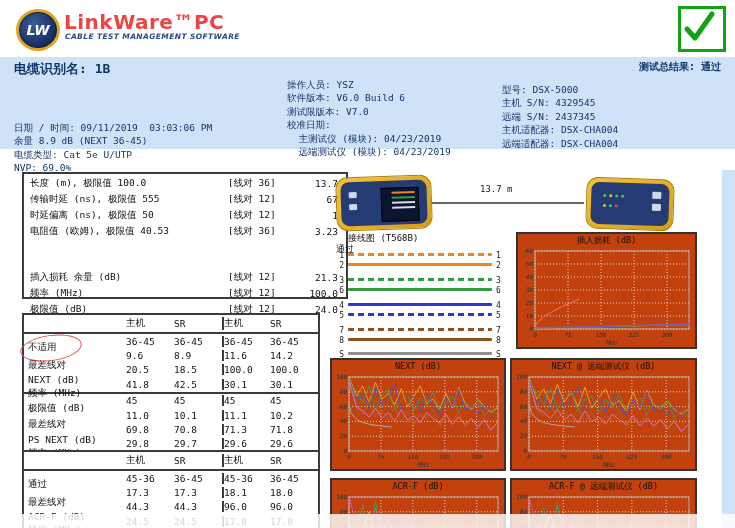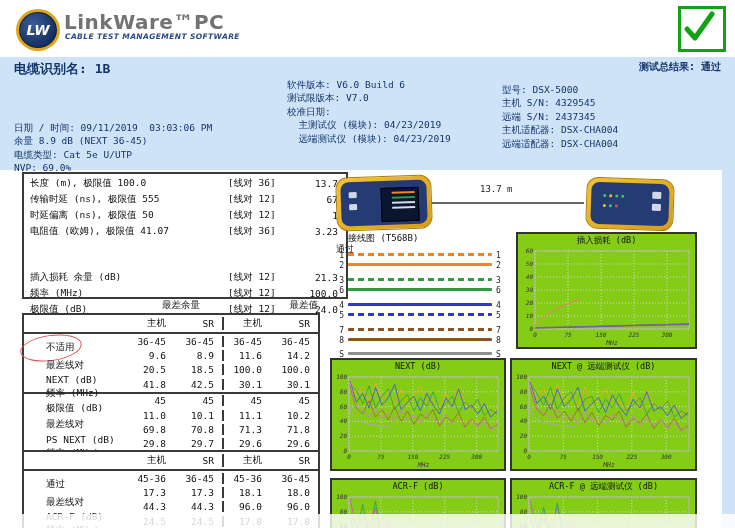--- a/index.html
+++ b/index.html
@@ -7,29 +7,29 @@
        font-family:"DejaVu Sans Mono",monospace;color:#111;}
 
   
   .topbar{position:absolute;left:0;top:0;width:735px;height:57px;background:#fff;}
   .logo-badge{position:absolute;left:16px;top:9px;width:38px;height:36px;border-radius:50%;
       background:radial-gradient(circle at 38% 35%,#3c5d9a,#142d5e 70%);
       border:3px solid #dfa31f;box-shadow:0 0 0 1px #123 inset;
       display:flex;align-items:center;justify-content:center;color:#fff;
       font:italic bold 14px "DejaVu Sans",sans-serif;}
   .logo-title{position:absolute;left:64px;top:10px;font:bold 20px "DejaVu Sans",sans-serif;
-      color:#737373;letter-spacing:.5px;}
+      color:#ef4444;letter-spacing:.5px;}
   .logo-sub{position:absolute;left:65px;top:32px;font:italic bold 7.5px "DejaVu Sans",sans-serif;
       color:#2a4a82;letter-spacing:.4px;}
   .check-box{position:absolute;left:678px;top:6px;width:42px;height:40px;background:#fff;
       border:3px solid #12a312;}
   .check-box svg{display:block;}
 
   
-  .band{position:absolute;left:0;top:57px;width:735px;height:113px;background:#cfe3f8;color:#12356b;}
+  .band{position:absolute;left:0;top:57px;width:735px;height:92px;background:#cfe3f8;color:#12356b;}
   .cable-id{position:absolute;left:14px;top:3px;font-size:13px;font-weight:bold;}
   .overall{position:absolute;right:14px;top:3px;font-size:10px;font-weight:bold;}
   .hcol{position:absolute;font-size:9.5px;line-height:13.4px;white-space:pre;}
   .hcol.c1{left:14px;top:21px;margin-top:43px;}
   .hcol.c2{left:287px;top:21px;}
   .hcol.c3{left:502px;top:26px;}
 
   
   .blue-strip{position:absolute;left:722px;top:170px;width:13px;height:358px;background:#cfe3f8;}
   .cutoff{position:absolute;left:0;top:514px;width:735px;height:14px;background:rgba(255,255,255,.82);z-index:50;}
@@ -44,22 +44,22 @@
   .t1gap{height:30px;}
 
   .mv-heads{position:absolute;left:22px;top:299px;width:298px;height:14px;font-size:9.5px;color:#111;}
   .mv-heads .h1{position:absolute;left:140px;}
   .mv-heads .h2{position:absolute;right:2px;}
 
   #table2{left:22px;top:313px;width:298px;}
   #table3{left:22px;top:450px;width:298px;height:100px;}
   .t2row{display:flex;height:14.4px;align-items:center;}
   .t2row.thead{height:17px;border-bottom:2px solid #3a3a3a;}
-  .t2label{flex:1;padding-left:22px;position:relative;margin-top:48px;}
-  .t2val{width:48px;text-align:right;padding-right:8px;box-sizing:border-box;}
+  .t2label{flex:1;padding-left:4px;position:relative;margin-top:48px;}
+  .t2val{width:48px;padding-right:8px;box-sizing:border-box;}
   .t2val.sep{border-left:2px solid #3a3a3a;}
   .grp2{border-top:2px solid #3a3a3a;}
   .red-ellipse{position:absolute;left:-4px;top:-6px;width:60px;height:24px;border:1.6px solid #e05050;
       border-radius:50%;transform:rotate(-8deg);pointer-events:none;}
 
   
   .tester{position:absolute;border-radius:12px;background:linear-gradient(145deg,#f2c23a,#d79d14);
       border:1px solid #a87d0e;}
   .tester .body{position:absolute;left:4px;top:4px;right:4px;bottom:4px;background:#243b74;border-radius:8px;}
   #testerL{left:336px;top:176px;width:94px;height:52px;transform:rotate(-2deg);}
@@ -80,21 +80,21 @@
   #wiremap{position:absolute;left:332px;top:232px;width:176px;height:128px;font-size:9px;}
   .wm-title{position:absolute;left:16px;top:0;}
   .wm-status{position:absolute;left:4px;top:11px;}
   .wm-row{position:absolute;left:0;width:176px;height:8px;}
   .wm-num{position:absolute;font-size:8px;color:#222;top:-2px;}
   .wm-num.l{left:2px;width:10px;text-align:right;}
   .wm-num.r{left:164px;}
   .wm-line{position:absolute;left:16px;width:144px;height:3px;top:0;border-radius:1px;}
 
   
-  .chart-box{position:absolute;box-sizing:border-box;border:2px solid #333;background:#84cc16;
+  .chart-box{position:absolute;box-sizing:border-box;border:2px solid #333;background:#c2410c;
       display:flex;flex-direction:column;}
   .chart-title{height:13px;text-align:center;font-size:8.5px;line-height:13px;color:#111;}
   .chart-area{flex:1;font-style:italic;}
   #chartIL{left:516px;top:232px;width:181px;height:117px;}
   #chartNEXT{left:330px;top:358px;width:176px;height:113px;}
   #chartNEXTR{left:510px;top:358px;width:187px;height:113px;}
   #chartACRF{left:330px;top:478px;width:176px;height:113px;}
   #chartACRFR{left:510px;top:478px;width:187px;height:113px;}
 </style>
 </head>
@@ -110,21 +110,21 @@
       <svg width="36" height="34" viewBox="0 0 36 34">
         <path d="M6 20 L14 29 L31 5" fill="none" stroke="#12a312" stroke-width="5" stroke-linecap="round" stroke-linejoin="round"></path>
       </svg>
     </div>
   </div>
 
   <div class="band">
     <div class="cable-id">电缆识别名: 1B</div>
     <div class="overall">测试总结果: 通过</div>
     <div class="hcol c1"><div class="hline">日期 / 时间: 09/11/2019  03:03:06 PM</div><div class="hline">余量 8.9 dB (NEXT 36-45)</div><div class="hline">电缆类型: Cat 5e U/UTP</div><div class="hline">NVP: 69.0%</div></div>
-    <div class="hcol c2"><div class="hline">软件版本: V6.0 Build 6</div><div class="hline">测试限版本: V7.0</div><div class="hline">校准日期:</div><div class="hline">  主测试仪 (模块): 04/23/2019</div><div class="hline">  远端测试仪 (模块): 04/23/2019</div></div>
+    <div class="hcol c2"><div class="hline">操作人员: YSZ</div><div class="hline">软件版本: V6.0 Build 6</div><div class="hline">测试限版本: V7.0</div><div class="hline">校准日期:</div><div class="hline">  主测试仪 (模块): 04/23/2019</div><div class="hline">  远端测试仪 (模块): 04/23/2019</div></div>
     <div class="hcol c3"><div class="hline">型号: DSX-5000</div><div class="hline">主机 S/N: 4329545</div><div class="hline">远端 S/N: 2437345</div><div class="hline">主机适配器: DSX-CHA004</div><div class="hline">远端适配器: DSX-CHA004</div></div>
   </div>
 
   <div class="blue-strip"></div>
 
   <div id="table1" class="tbl">
     <div id="t1g1">
         <div class="t1row">
           <div class="t1label">长度 (m), 极限值 100.0</div>
           <div class="t1pair">[线对 36]</div>
@@ -134,21 +134,21 @@
           <div class="t1label">传输时延 (ns), 极限值 555</div>
           <div class="t1pair">[线对 12]</div>
           <div class="t1val">67</div>
         </div>
         <div class="t1row">
           <div class="t1label">时延偏离 (ns), 极限值 50</div>
           <div class="t1pair">[线对 12]</div>
           <div class="t1val">1</div>
         </div>
         <div class="t1row">
-          <div class="t1label">电阻值 (欧姆), 极限值 41.07</div>
+          <div class="t1label">电阻值 (欧姆), 极限值 40.53</div>
           <div class="t1pair">[线对 36]</div>
           <div class="t1val">3.23</div>
         </div>
       </div>
     <div class="t1gap"></div>
     <div id="t1g2">
         <div class="t1row">
           <div class="t1label">插入损耗 余量 (dB)</div>
           <div class="t1pair">[线对 12]</div>
           <div class="t1val">21.3</div>
@@ -159,24 +159,20 @@
           <div class="t1val">100.0</div>
         </div>
         <div class="t1row">
           <div class="t1label">极限值 (dB)</div>
           <div class="t1pair">[线对 12]</div>
           <div class="t1val">24.0</div>
         </div>
       </div>
   </div>
 
-  <div class="mv-heads">
-    <span class="h1">最差余量</span>
-    <span class="h2">最差值</span>
-  </div>
 
   <div id="table2" class="tbl">
     <div class="t2row thead">
       <div class="t2label">
         <span>不适用</span>
         <span class="red-ellipse"></span>
       </div>
       <div class="t2val">主机</div>
       <div class="t2val">SR</div>
       <div class="t2val sep">主机</div>

